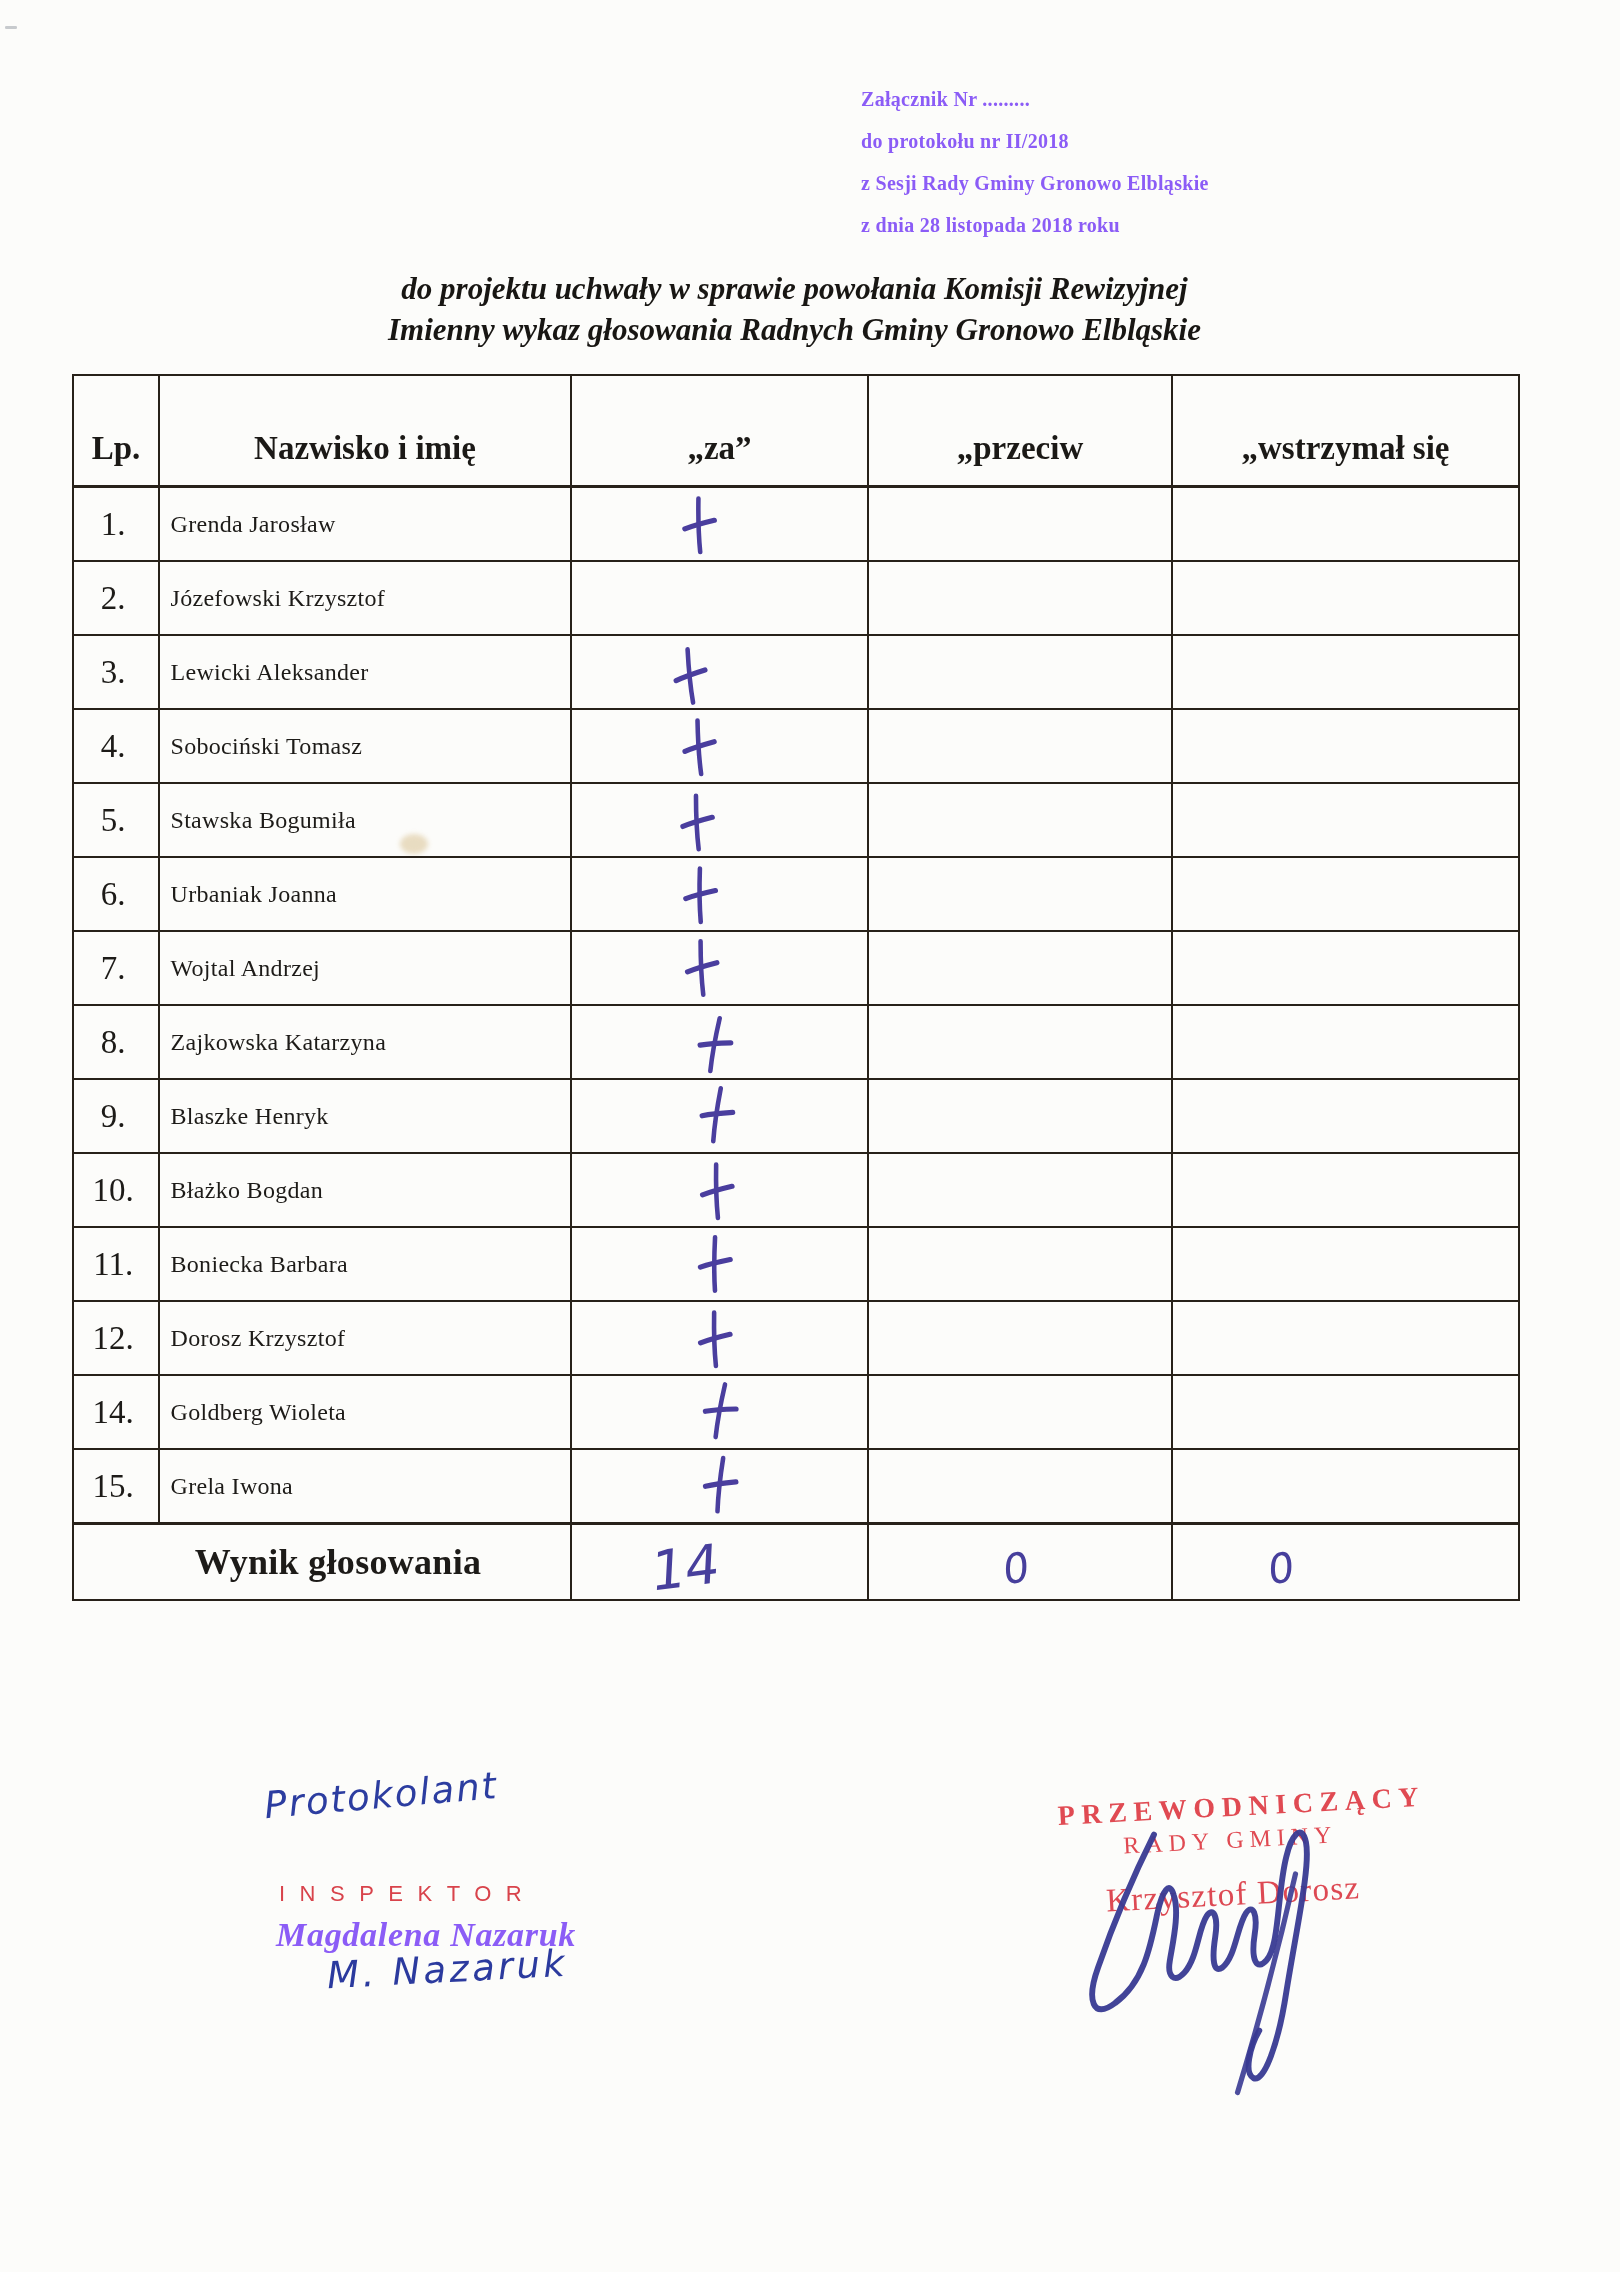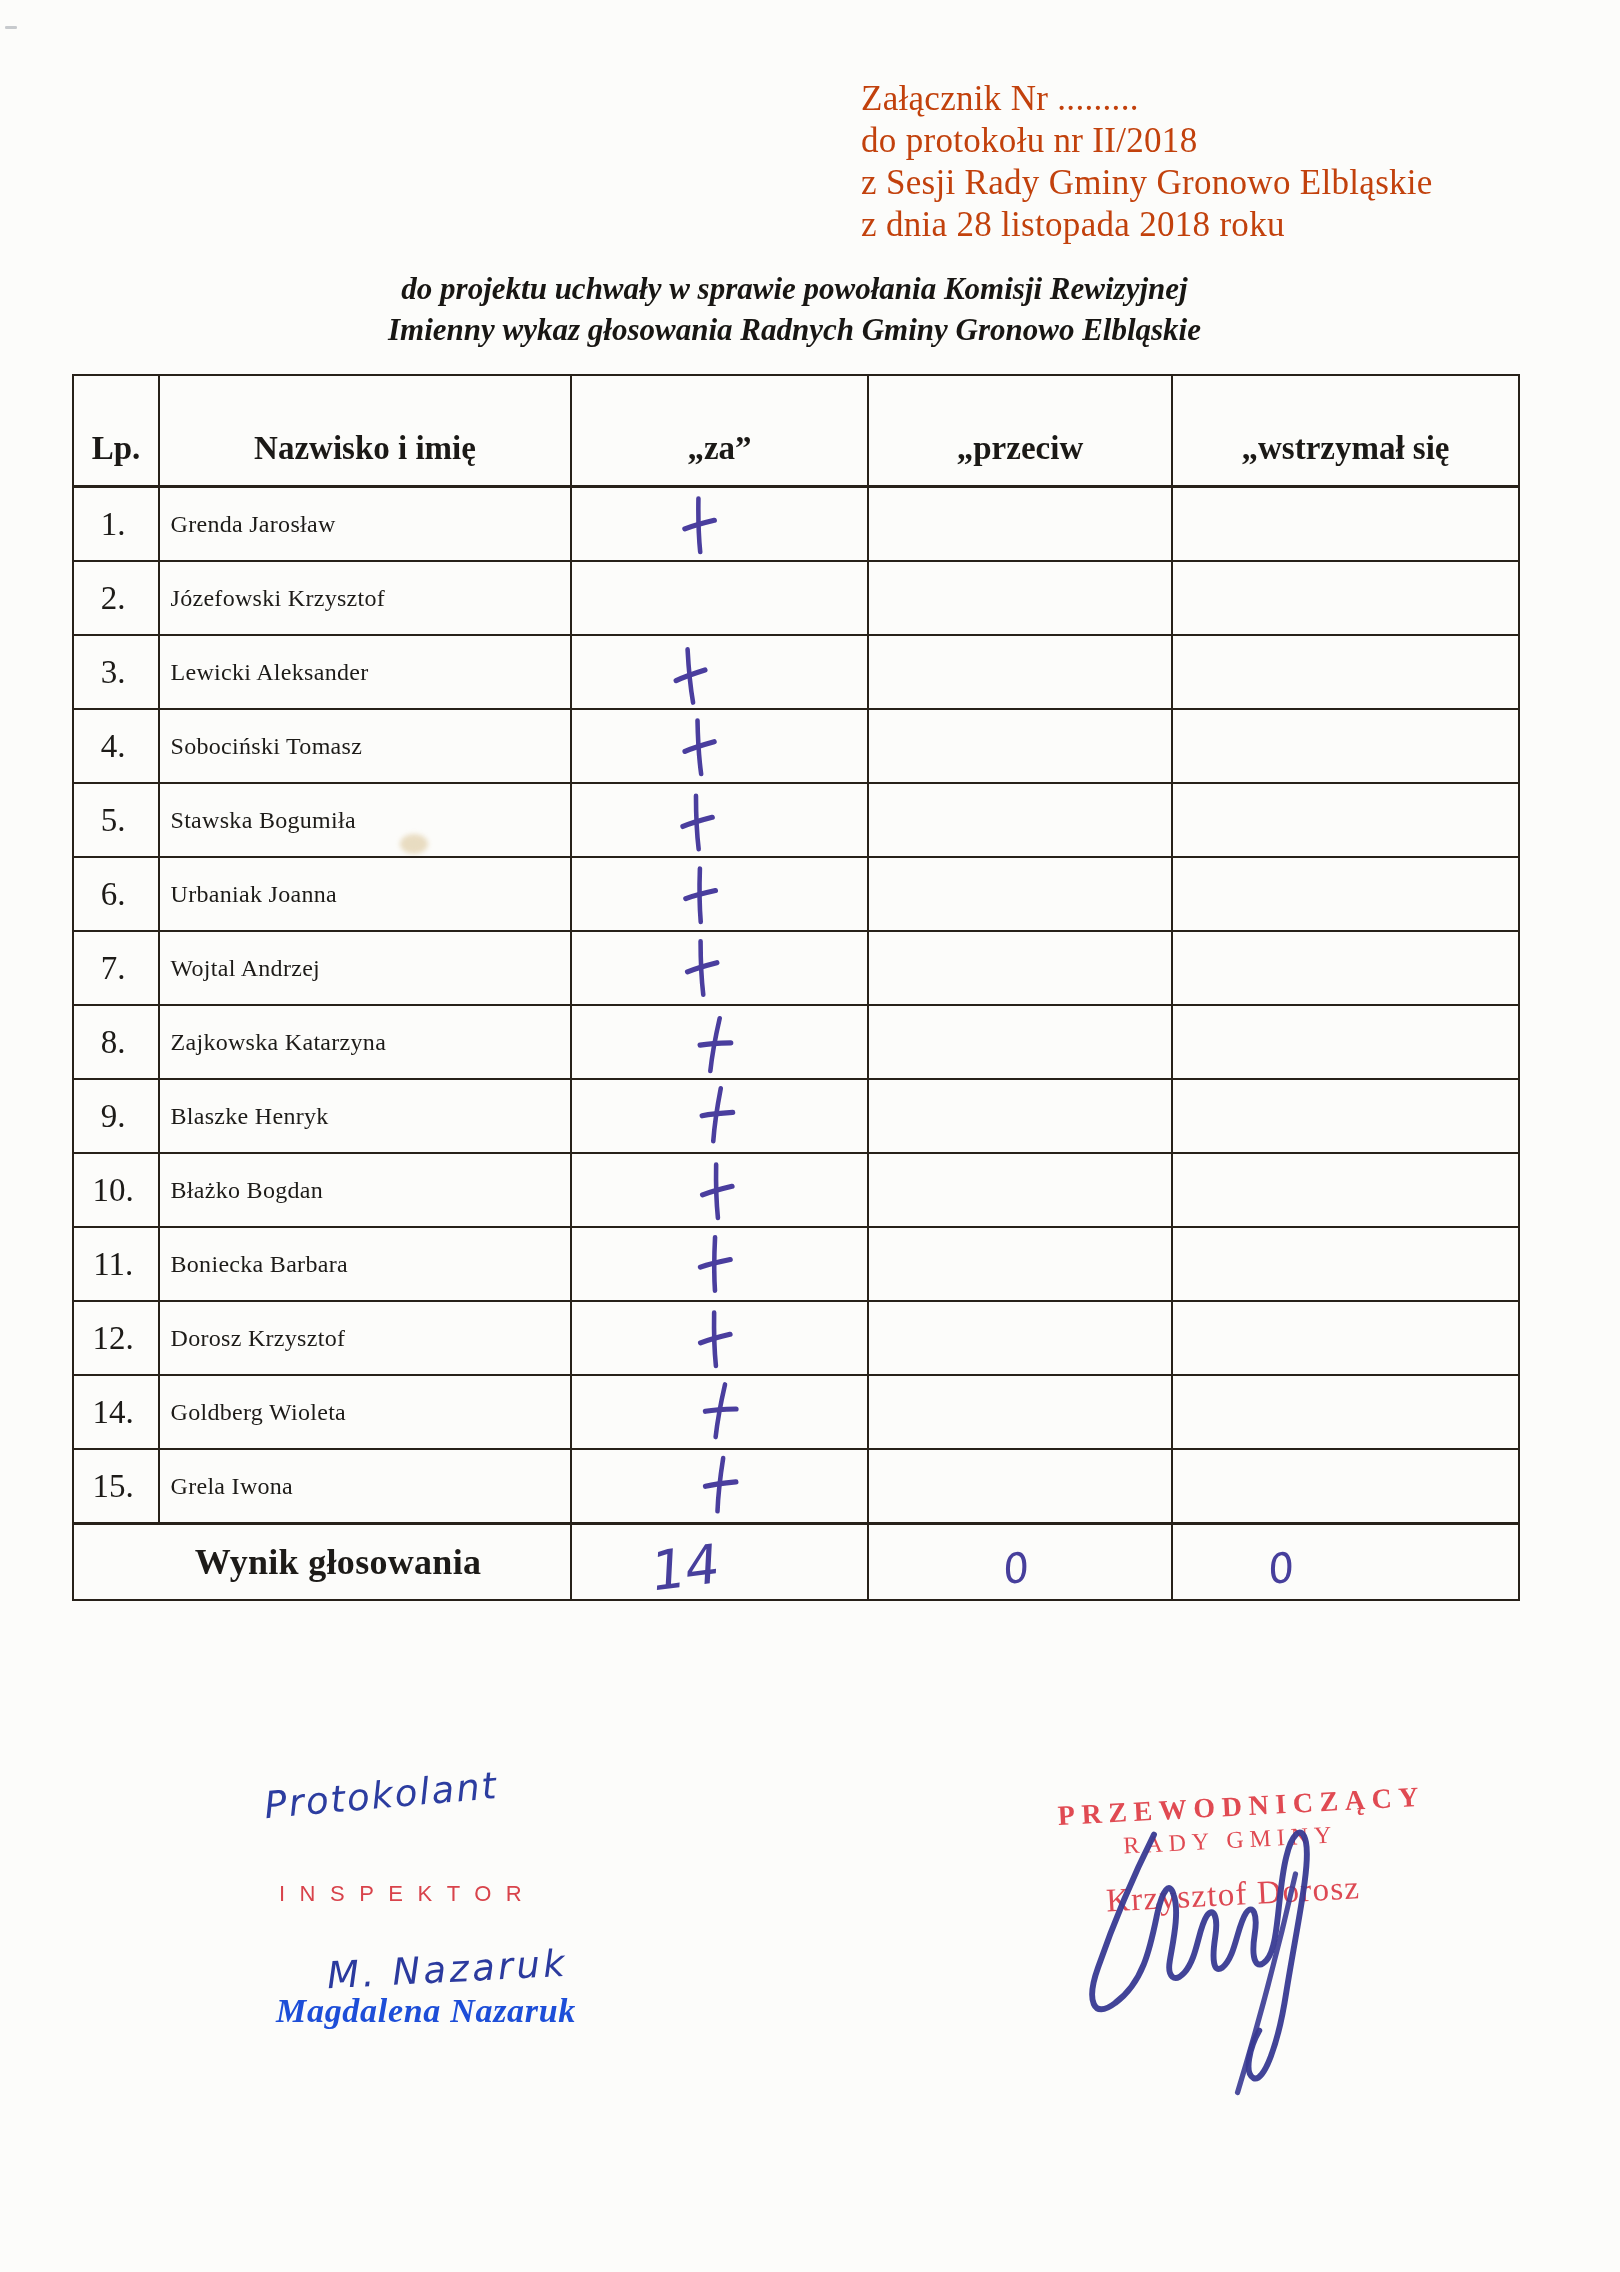--- a/index.html
+++ b/index.html
@@ -8,22 +8,22 @@
     width:1620px;height:2273px;
     margin:0 auto;
     background:#fcfcfa;
     overflow:hidden;
     font-family:"Liberation Serif", serif;
     color:#1d1b18;
   }
   
   .note{
     position:absolute; left:861px; top:78px;
-    font-weight:normal; font-size:35px; line-height:42px;
-    letter-spacing:0.3px; color:#c2410c;
+    font-weight:bold; font-size:20px; line-height:42px;
+    letter-spacing:0.3px; color:#8b5cf6;
   }
   
   .title{
     position:absolute; left:72px; top:268px; width:1445px;
     text-align:center; font-weight:bold; font-style:italic;
     font-size:31px; line-height:41px; color:#181613;
   }
   
   table.vote{
     position:absolute; left:72px; top:374px;
@@ -72,23 +72,23 @@
     font-family:"Liberation Sans", sans-serif;
     font-size:22px; letter-spacing:14.5px; color:#d8434b;
   }
   .m-nazaruk{
     position:absolute; left:327px; top:1948px;
     font-family:"DejaVu Sans", sans-serif; font-style:italic;
     font-size:37px; color:#2b3a9e; letter-spacing:3.3px;
     transform:rotate(-3deg);
   }
   .magdalena{
-    position:absolute; left:276px; top:1992px;
+    position:absolute; left:276px; top:1916px;
     font-weight:bold; font-style:italic;
-    font-size:34px; color:#1d4ed8; letter-spacing:0.7px;
+    font-size:34px; color:#8b5cf6; letter-spacing:0.7px;
   }
   
   .stamp-right{
     position:absolute; left:1057px; top:1800px; width:342px;
     transform:rotate(-3deg); transform-origin:left top;
     color:#e04a52; text-align:center;
   }
   .stamp-right .l1{ font-size:28px; letter-spacing:6.6px; font-weight:600; white-space:nowrap;}
   .stamp-right .l2{ font-size:24px; letter-spacing:6px; margin-top:4px; white-space:nowrap;}
   .stamp-right .l3{ font-size:33px; letter-spacing:1.3px; margin-top:22.4px; color:#dd4953; white-space:nowrap;}

